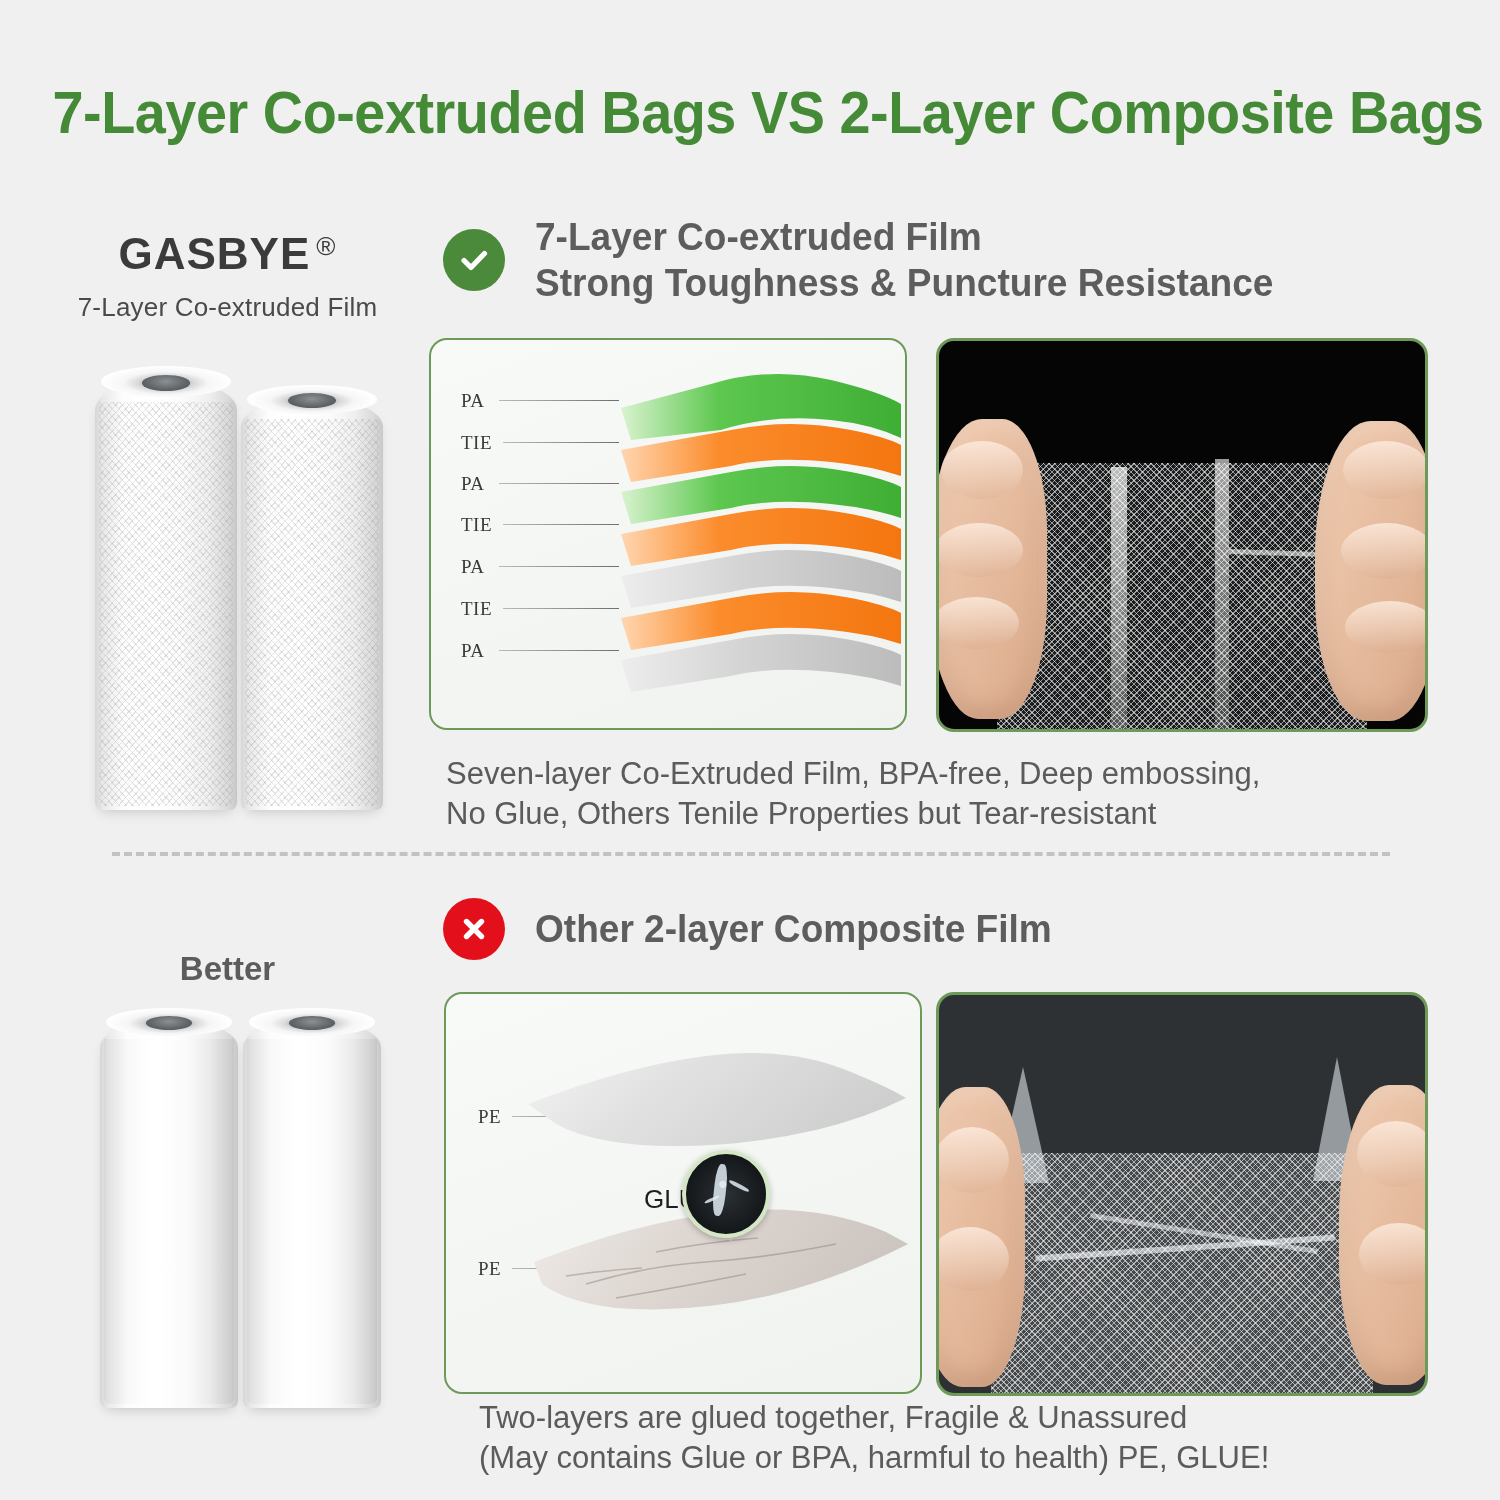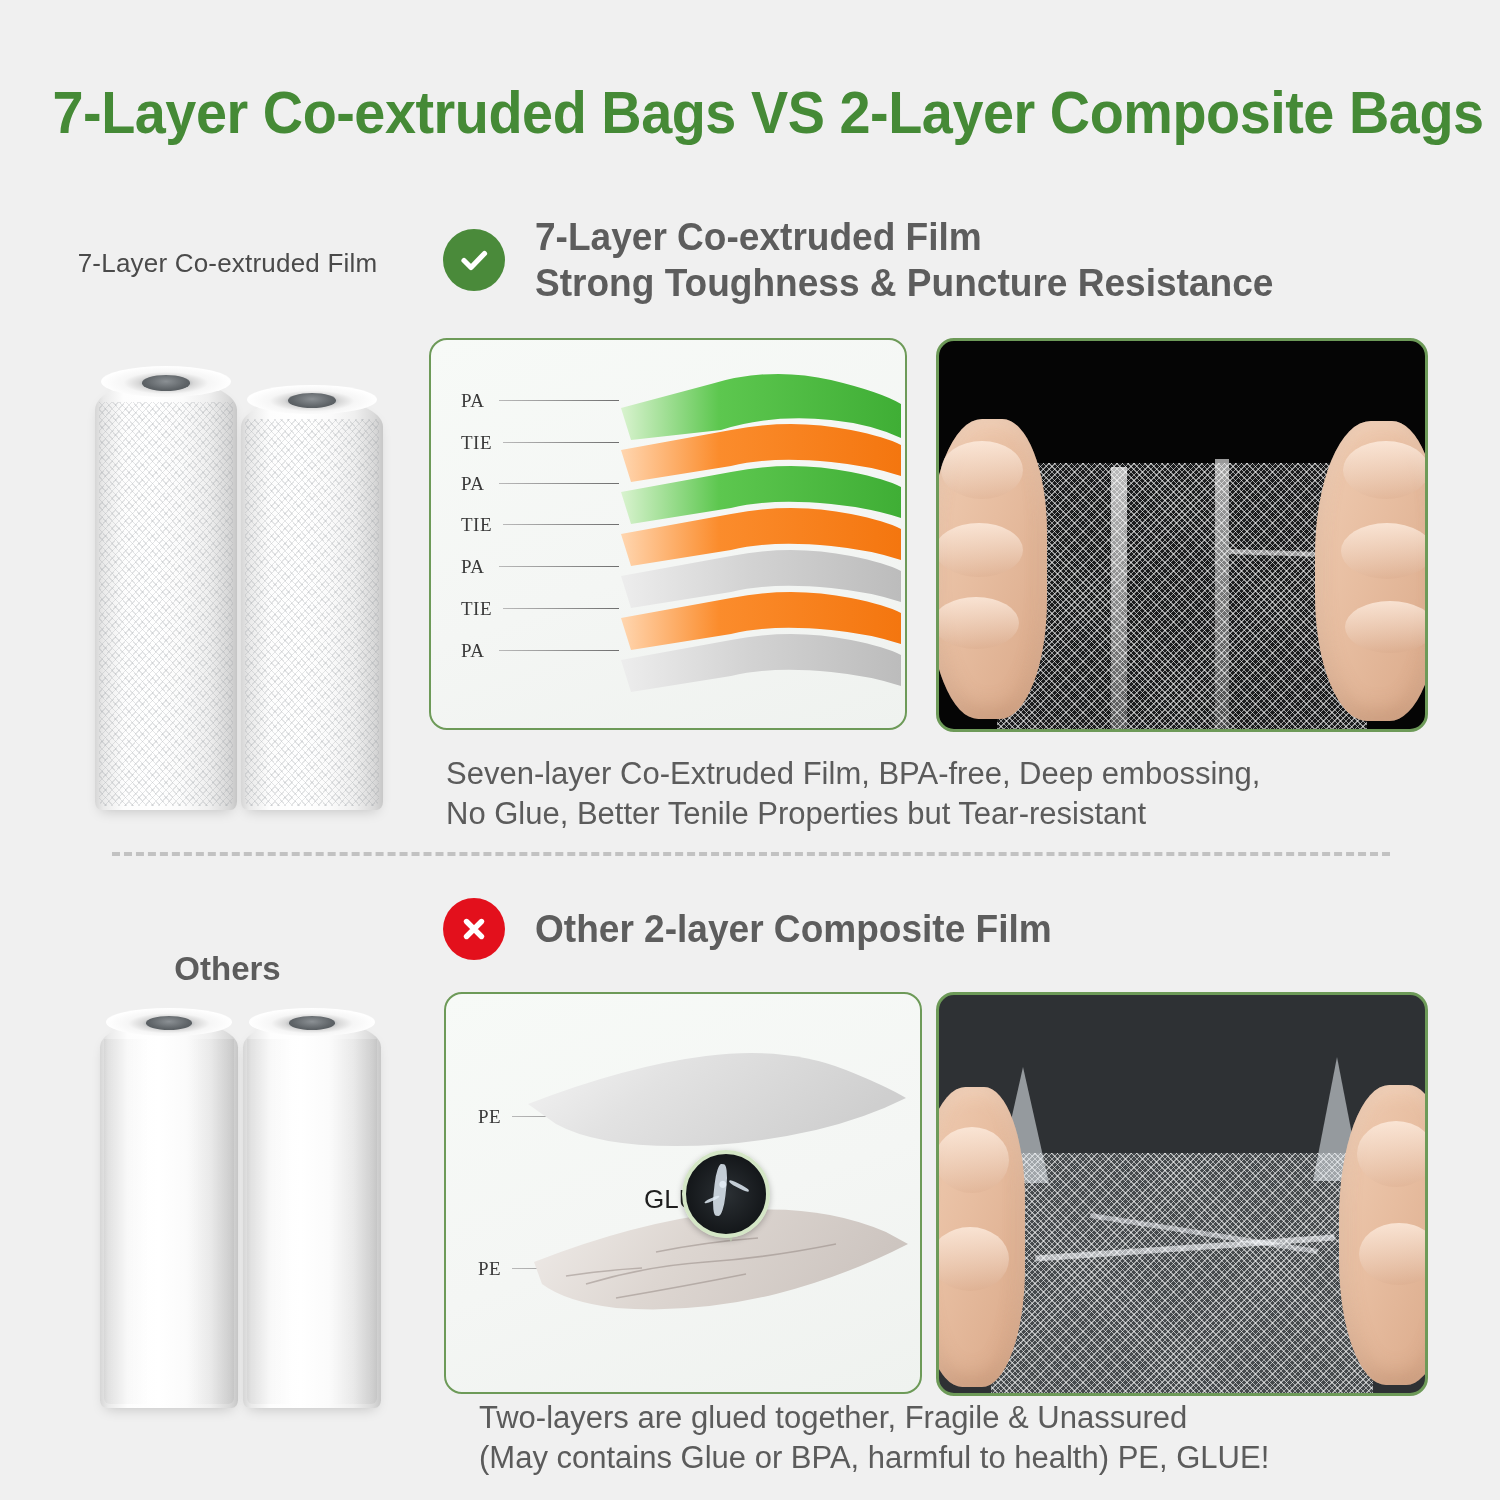--- a/index.html
+++ b/index.html
@@ -249,20 +249,23 @@
     background: linear-gradient(180deg, rgba(255,240,228,0.75), rgba(200,150,120,0.15));
     border-radius: 50%;
   }
 </style>
 </head>
 <body>
 
 <div class="page-title">7-Layer Co-extruded Bags VS 2-Layer Composite Bags</div>
 
 <div class="brand-block">
+  <div class="brand-name">
+    <span>GASBYE</span><span class="reg">®</span>
+  </div>
   <div class="brand-sub">7-Layer Co-extruded Film</div>
 </div>
 
 <div class="rolls" style="left:95px; top:362px; width:290px; height:448px;">
   <div class="roll embossed" style="width:142px; height:430px;">
     <div class="cap"></div>
     <div class="core"></div>
   </div>
   <div class="roll embossed" style="width:142px; height:412px; margin-left:4px;">
     <div class="cap"></div>
@@ -356,25 +359,25 @@
 
     <div class="hand" style="right:-14px; top:80px; width:124px; height:300px;">
       <div class="knuckle" style="right:10px; top:20px; width:86px; height:58px;"></div>
       <div class="knuckle" style="right:6px; top:102px; width:92px; height:56px;"></div>
       <div class="knuckle" style="right:4px; top:180px; width:90px; height:52px;"></div>
     </div>
   </div>
 </div>
 
 <div class="caption" style="left:446px; top:754px; width:900px;">Seven-layer Co-Extruded Film, BPA-free, Deep embossing,
-No Glue, Better Tenile Properties but Tear-resistant</div>
+No Glue, Others Tenile Properties but Tear-resistant</div>
 
 <div class="divider"></div>
 
-<div class="others-label">Others</div>
+<div class="others-label">Better</div>
 
 <div class="rolls" style="left:100px; top:1008px; width:285px; height:400px;">
   <div class="roll smooth" style="width:138px; height:388px;">
     <div class="cap"></div>
     <div class="core"></div>
   </div>
   <div class="roll smooth" style="width:138px; height:388px; margin-left:5px;">
     <div class="cap"></div>
     <div class="core"></div>
   </div>

